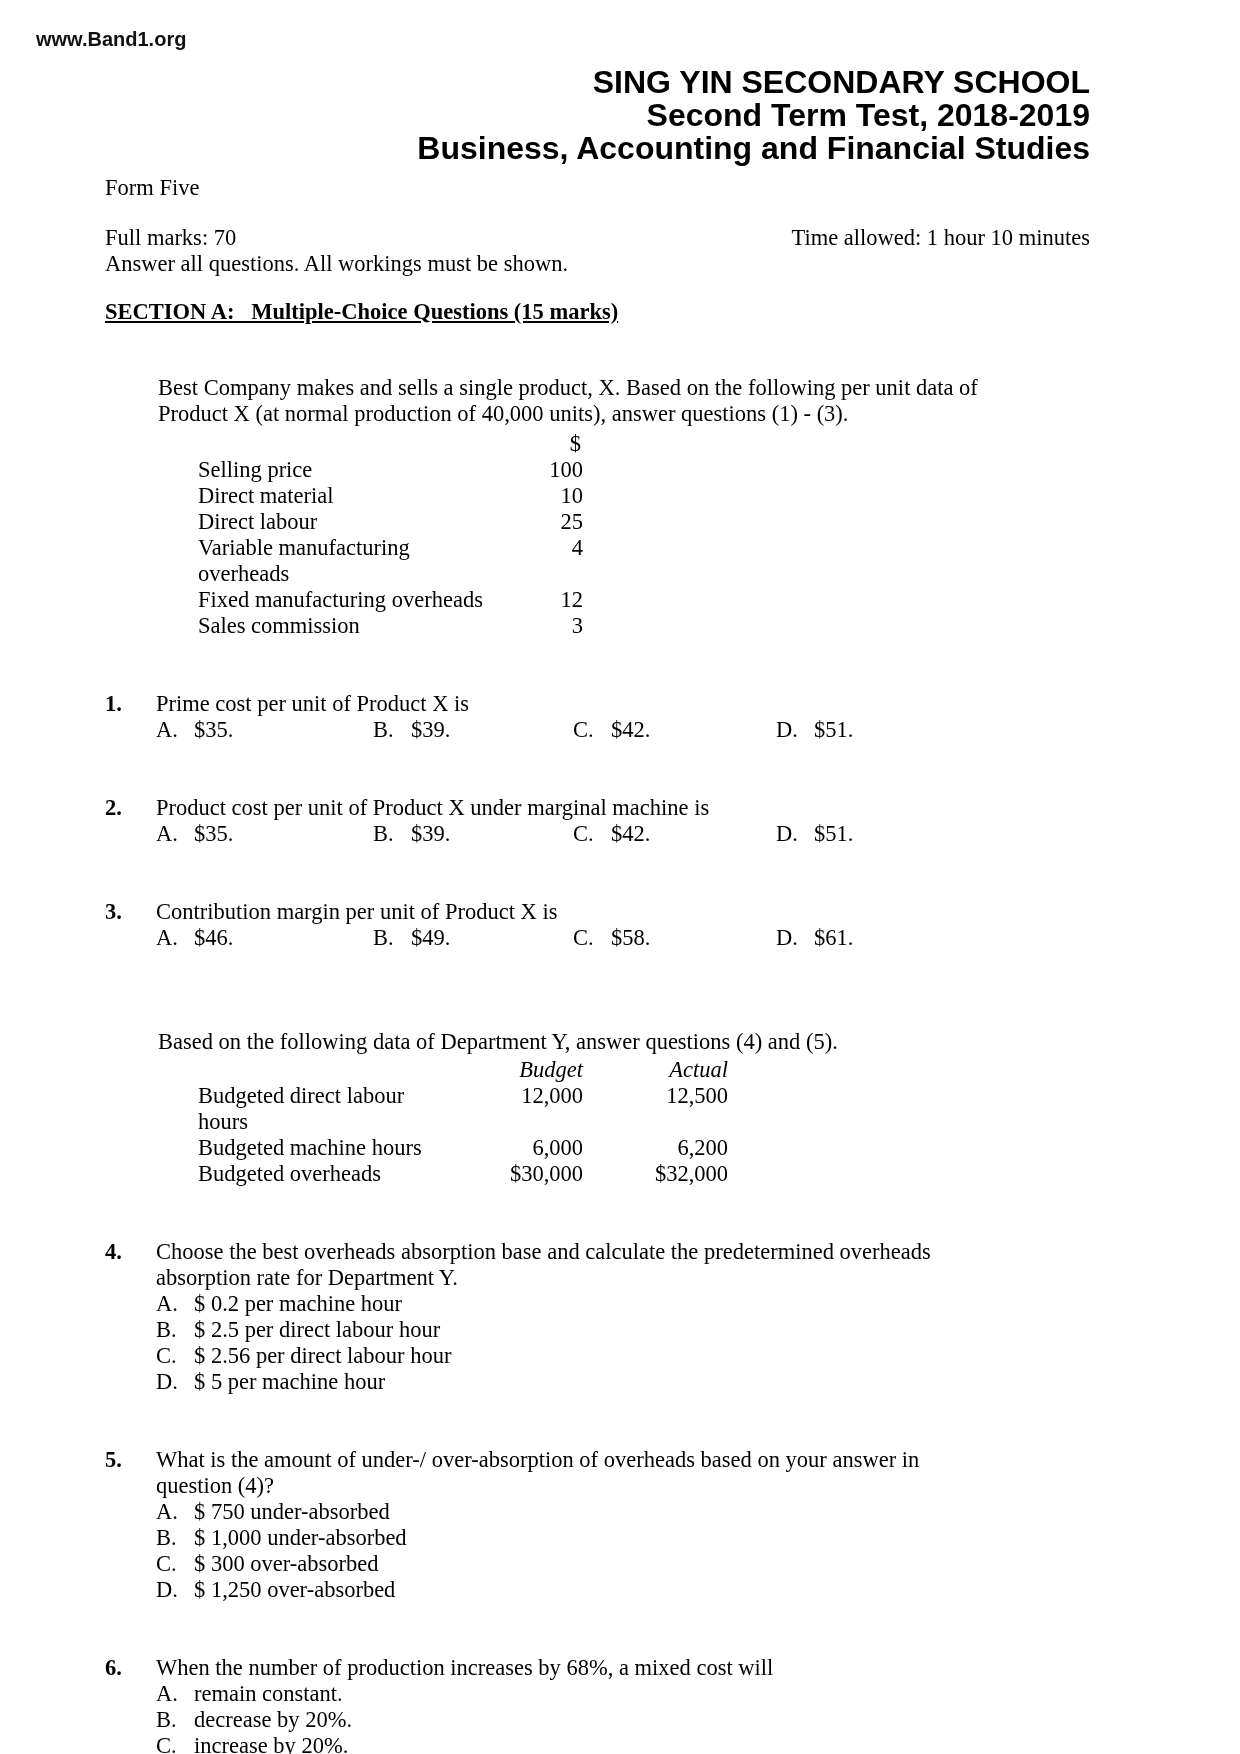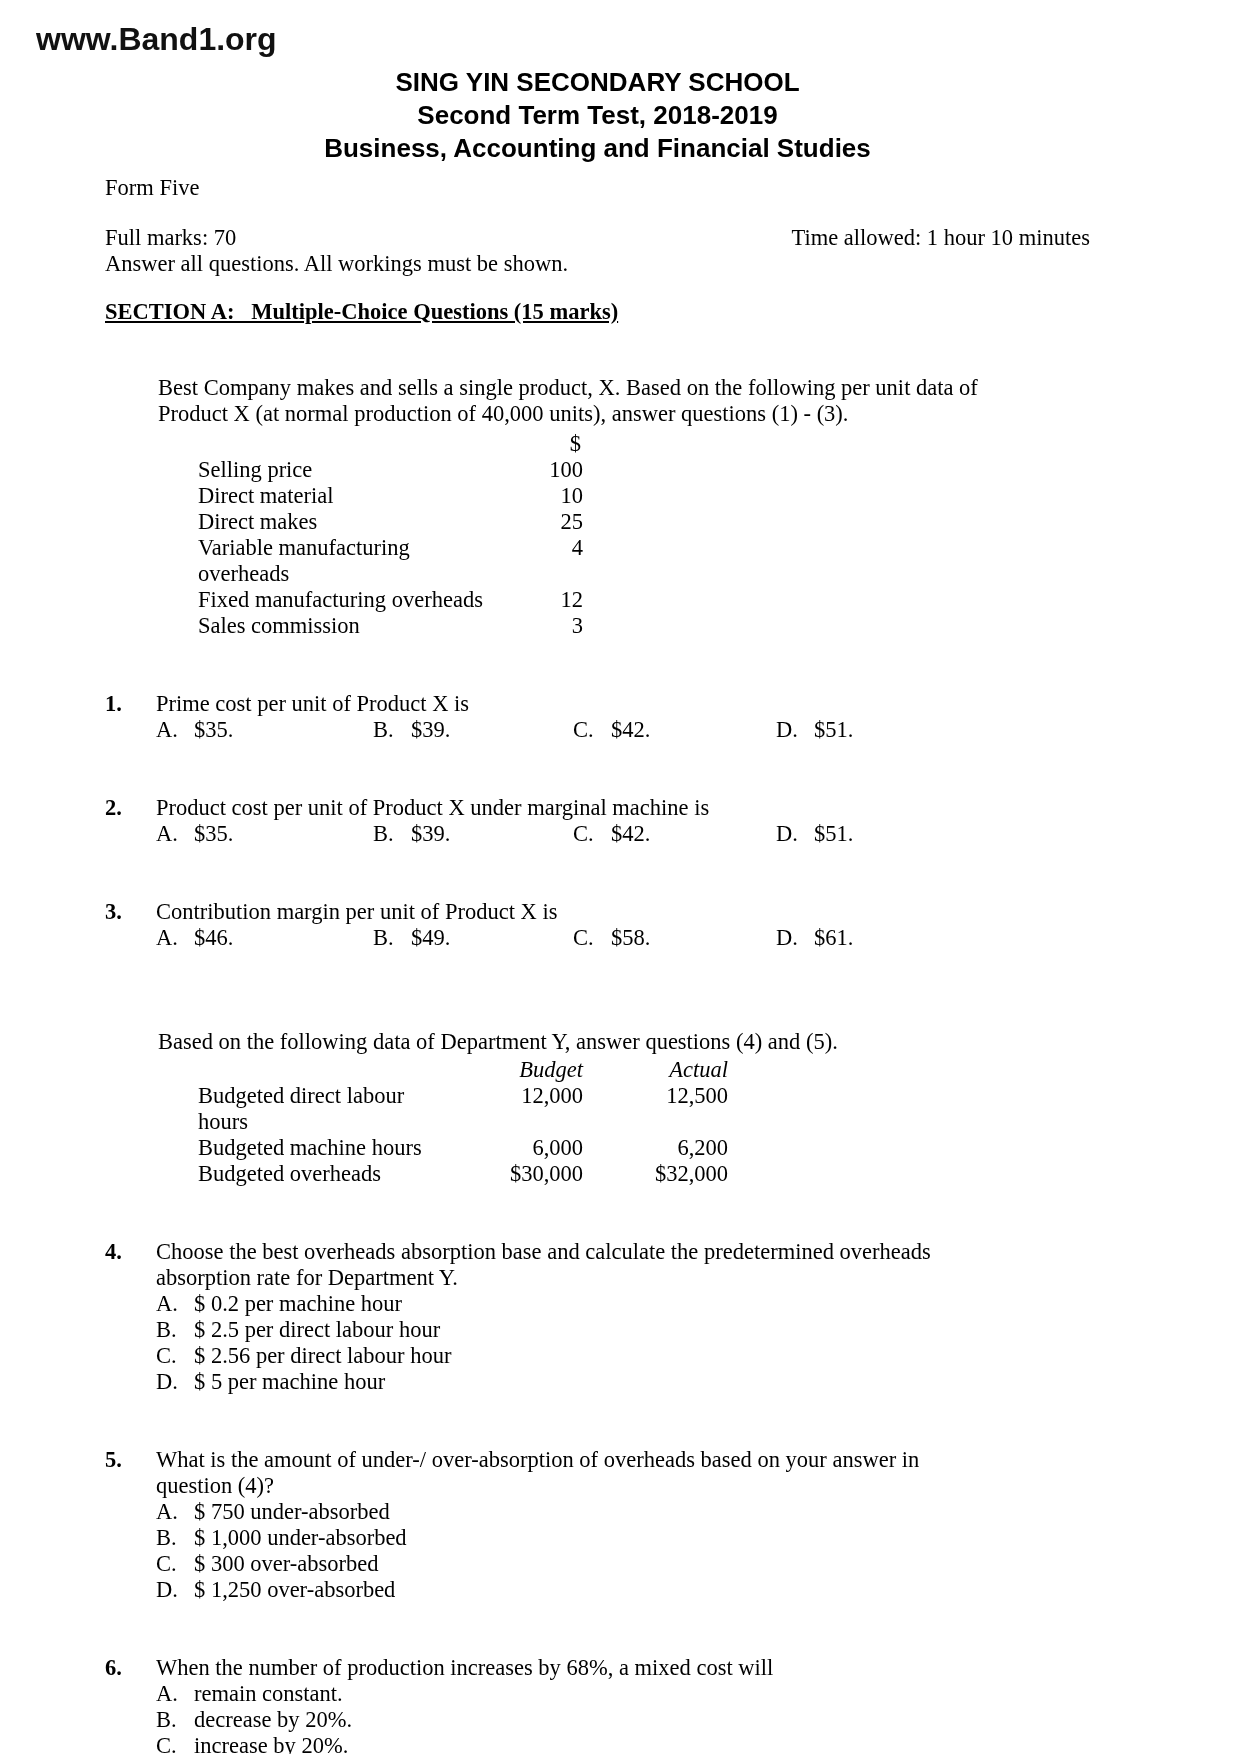--- a/index.html
+++ b/index.html
@@ -18,29 +18,29 @@
     line-height: 26px;
     box-sizing: border-box;
     padding: 24px 150px 40px 105px;
     overflow: hidden;
   }
   .watermark {
     position: absolute;
     top: 26px;
     left: 36px;
     font-family: "Liberation Sans", sans-serif;
-    font-size: 32px;
+    font-size: 20px;
     font-weight: 600;
     color: #111111;
   }
   .title-block {
-    text-align: center;
+    text-align: right;
     font-family: "Liberation Sans", sans-serif;
     font-weight: bold;
-    font-size: 26px;
+    font-size: 32px;
     line-height: 33px;
     margin-top: 42px;
   }
   .info-block { margin-top: 10px; }
   .info-row {
     display: flex;
     justify-content: space-between;
     margin-top: 24px;
   }
   .section-heading {
@@ -117,21 +117,21 @@
   <div class="cost-table">
     <div></div>
     <div class="head">$</div>
 
     <div>Selling price</div>
     <div class="num">100</div>
 
     <div>Direct material</div>
     <div class="num">10</div>
 
-    <div>Direct makes</div>
+    <div>Direct labour</div>
     <div class="num">25</div>
 
     <div>Variable manufacturing overheads</div>
     <div class="num">4</div>
 
     <div>Fixed manufacturing overheads</div>
     <div class="num">12</div>
 
     <div>Sales commission</div>
     <div class="num">3</div>

